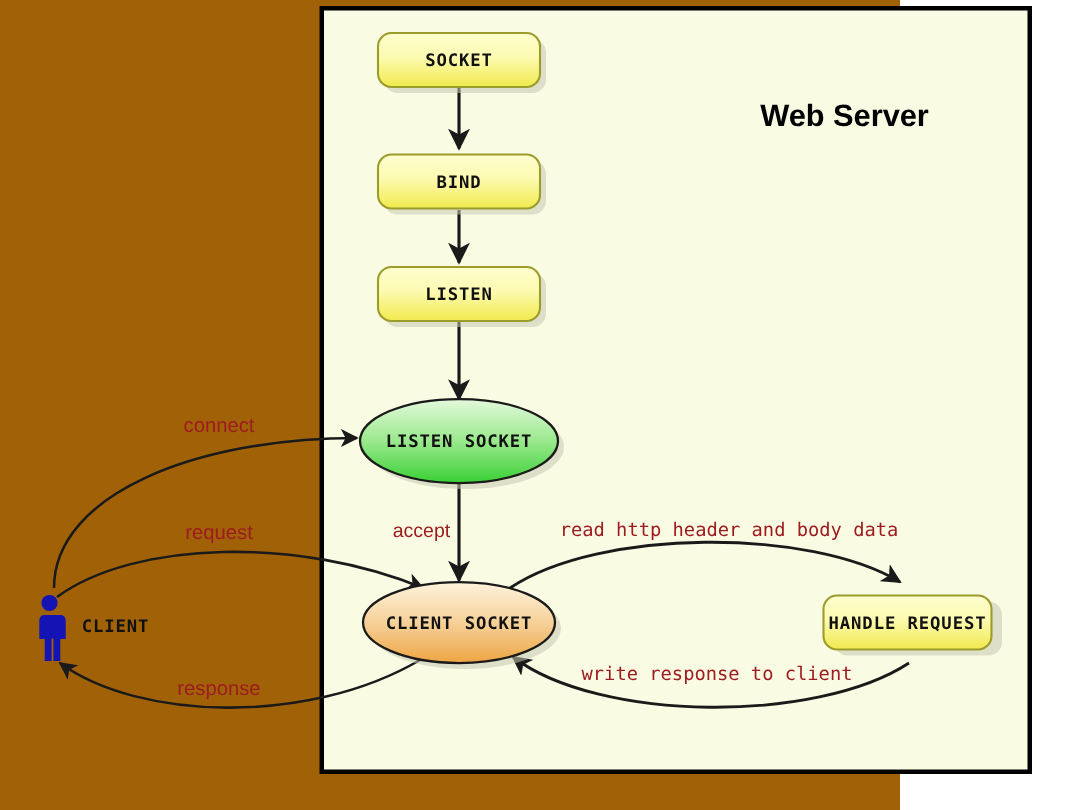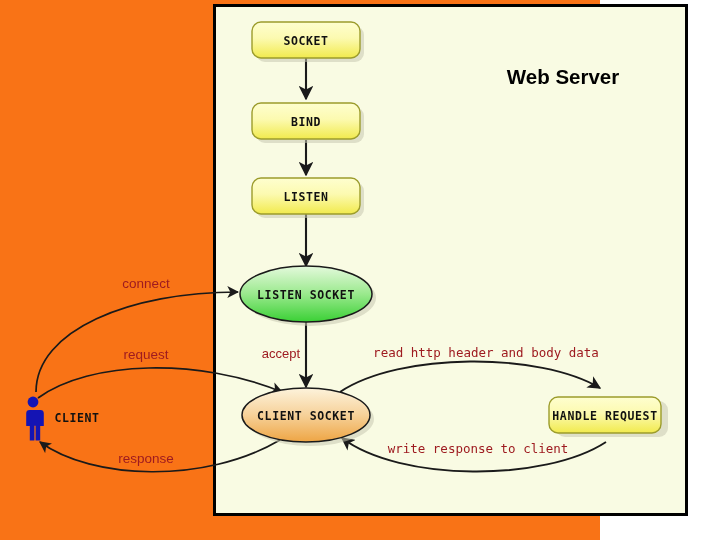--- a/index.html
+++ b/index.html
@@ -1,18 +1,18 @@
 <!DOCTYPE html>
 <html><head>
 <meta charset="utf-8">
 <style>
   html,body{margin:0;padding:0;background:#ffffff;}
   body{width:724px;height:540px;overflow:hidden;
        font-family:"Liberation Sans", sans-serif;}
-  #stage{position:relative;width:600px;height:540px;background:#f97316;}
+  #stage{position:relative;width:600px;height:540px;background:#a16207;}
   svg.layer{position:absolute;left:0;top:0;width:724px;height:540px;}
 
   .mono{font-family:"DejaVu Sans Mono","Liberation Mono",monospace;}
   .sans{font-family:"Liberation Sans","DejaVu Sans",sans-serif;}
 </style>
 </head>
 <body>
 
 <div id="stage">
 

